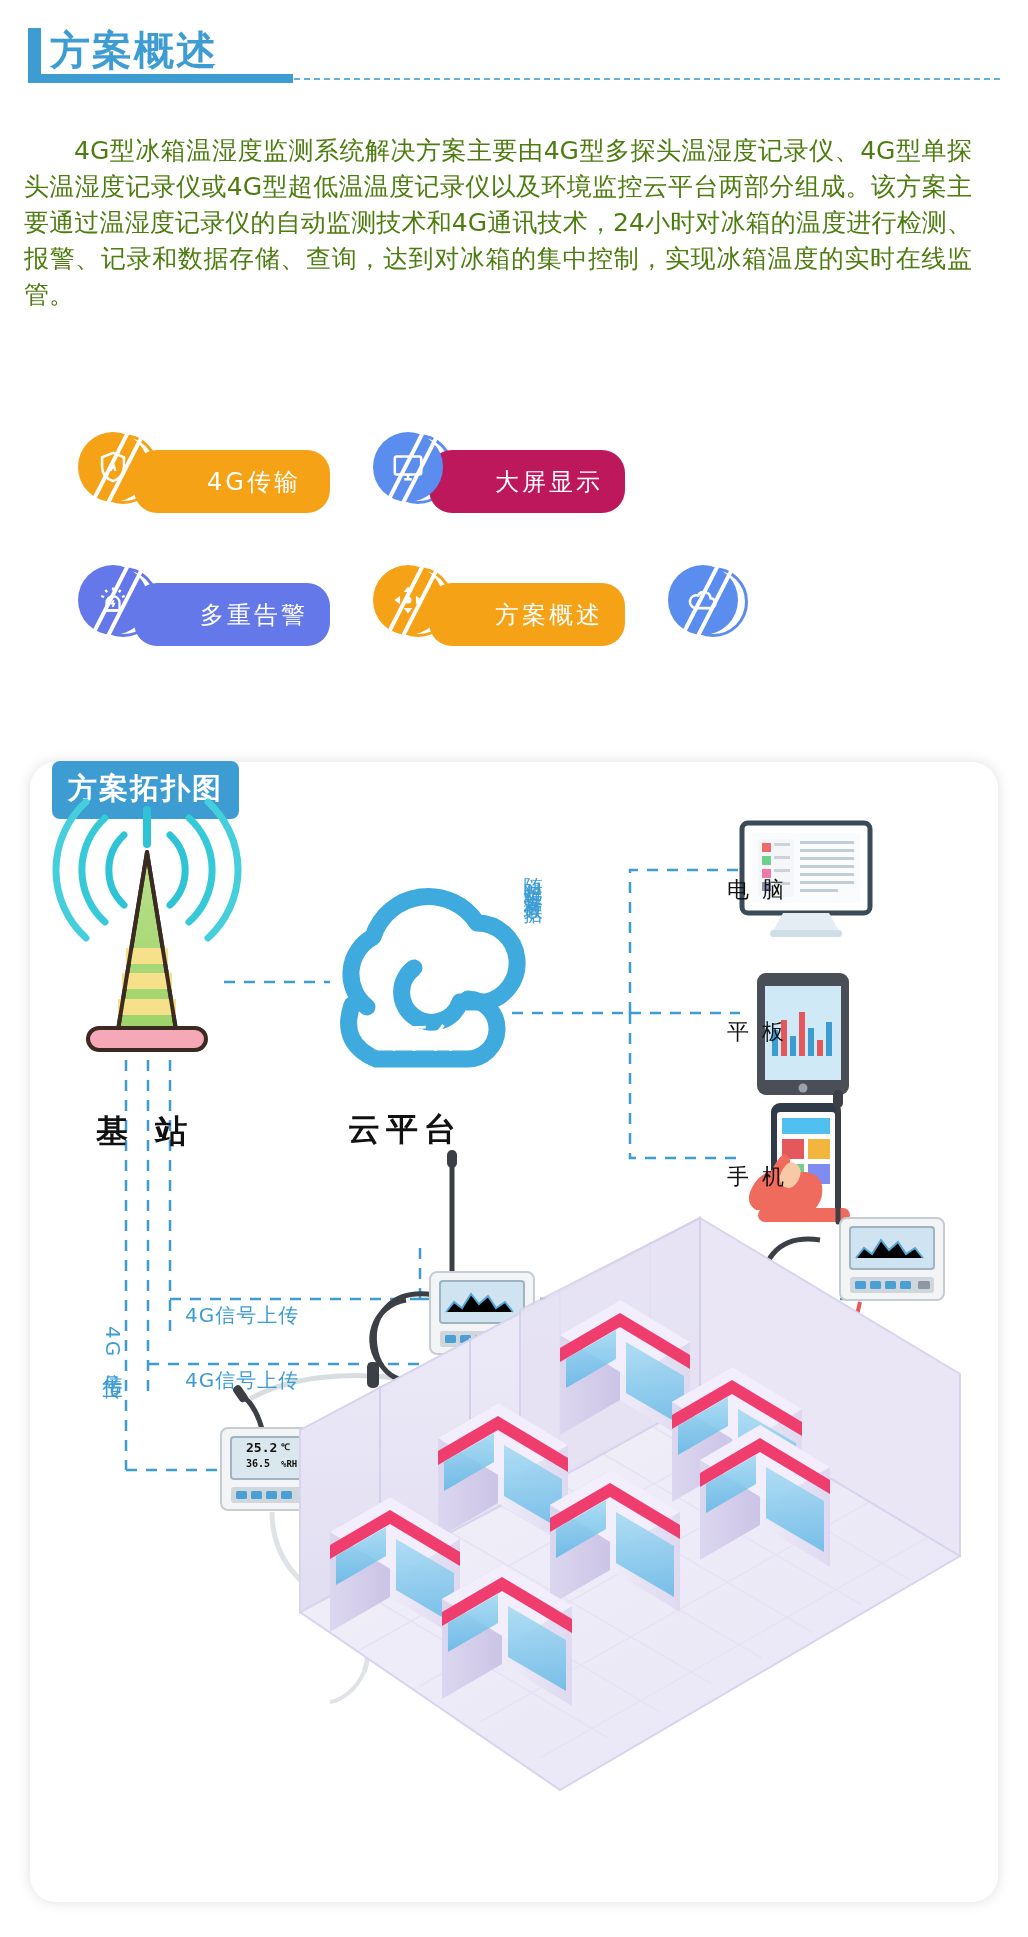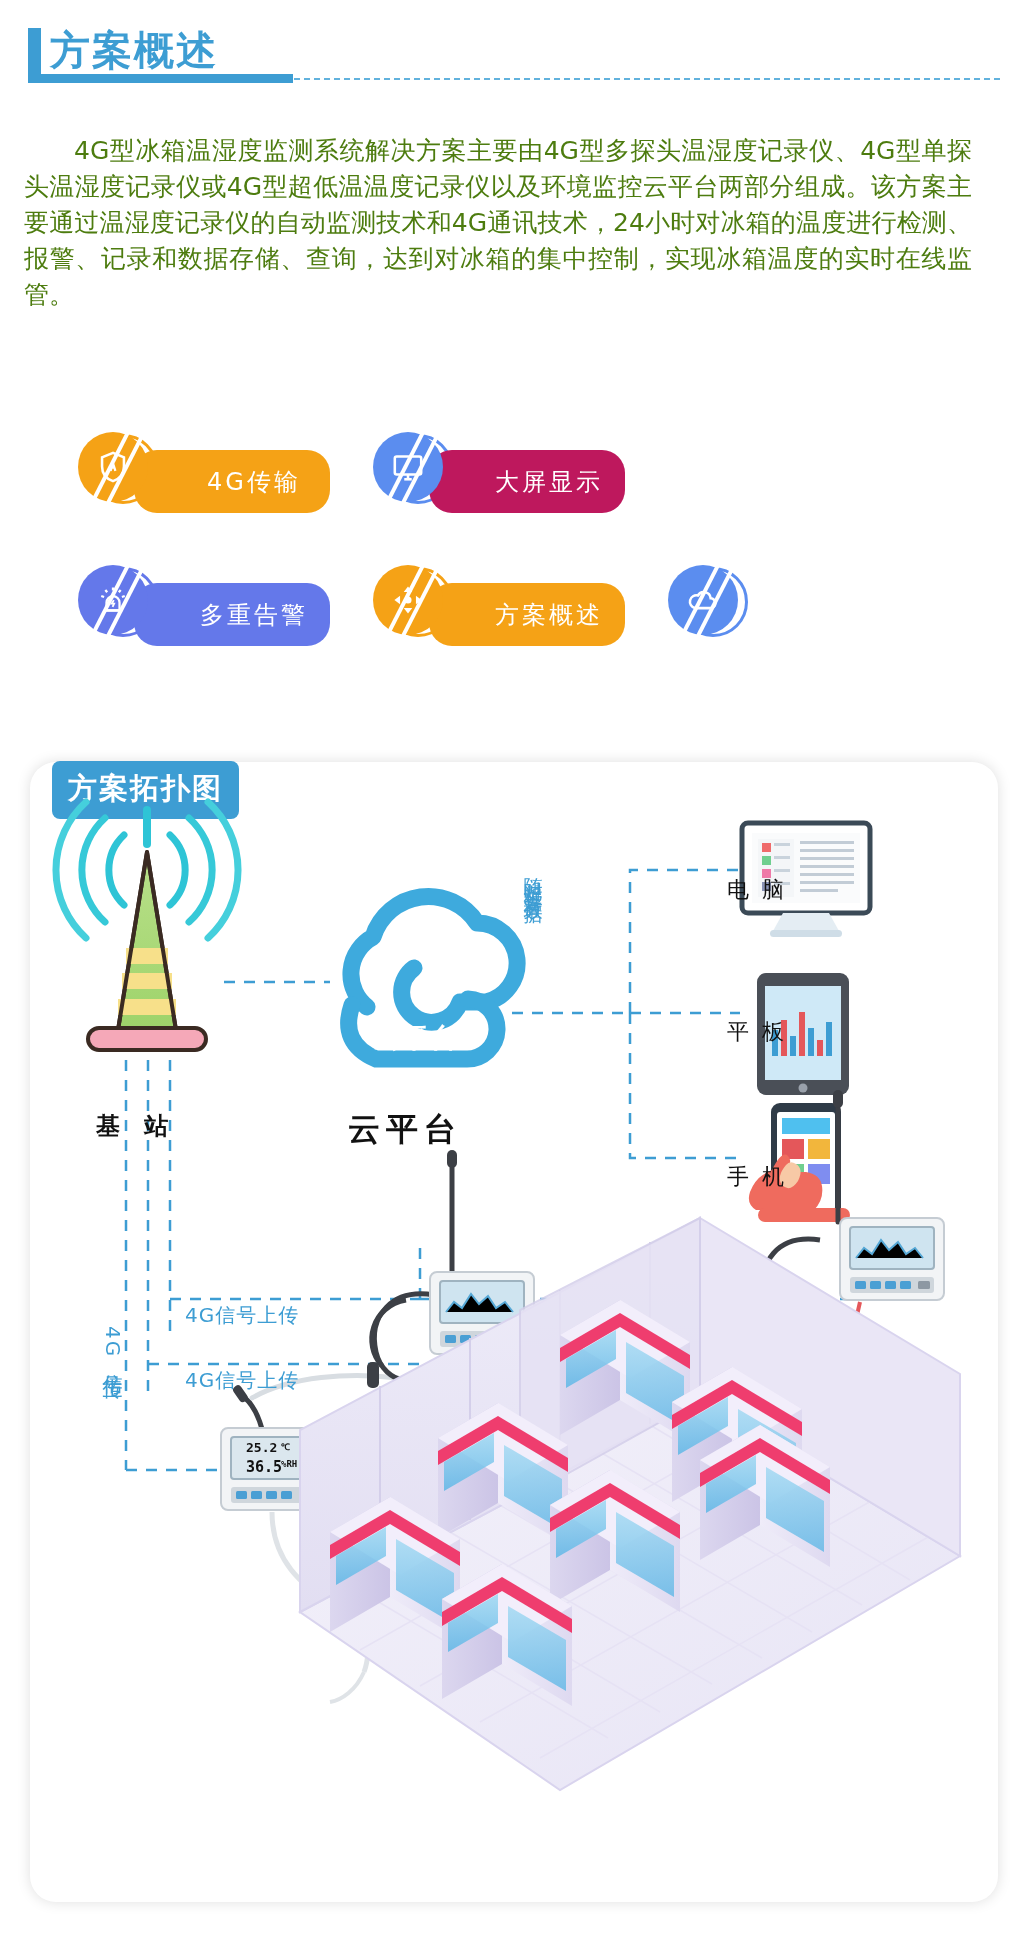--- a/index.html
+++ b/index.html
@@ -99,21 +99,21 @@
     padding:8px 16px 10px 16px; border-radius:8px;
     font-size:29px; font-weight:bold; letter-spacing:2px;
     font-family:"DejaVu Sans","Liberation Sans",sans-serif;
   }
 
   .topo-inner{ position:absolute; inset:0; }
 
   
   .bs-label{
     position:absolute; left:96px; top:1110px;
-    font-size:24px; font-weight:bold; letter-spacing:8px; color:#111;
+    font-size:32px; font-weight:bold; letter-spacing:8px; color:#111;
     font-family:"DejaVu Sans","Liberation Sans",sans-serif;
   }
   .cloud-label{
     position:absolute; left:348px; top:1108px;
     font-size:32px; font-weight:bold; letter-spacing:6px; color:#111;
     font-family:"DejaVu Sans","Liberation Sans",sans-serif;
   }
   .cloud-inner-label{
     position:absolute; left:372px; top:1020px;
     font-size:27px; color:#ffffff; letter-spacing:2px; font-weight:bold;
@@ -613,16 +613,16 @@
   <div class="dev-label" style="left:727px; top:1162px;">手 机</div>
 
   <div class="vert-label" style="left:521px; top:862px; height:310px;">随时远程查看数据</div>
 
   <div class="sig-label" style="left:185px; top:1278px;">4G信号上传</div>
   <div class="sig-label" style="left:185px; top:1343px;">4G信号上传</div>
   <div class="sig-label vert" style="left:100px; top:1302px; height:135px;">4G信号上传</div>
 
   <div class="lcd-t" style="left:246px; top:1440px; font-size:13px;">25.2</div>
   <div class="lcd-t" style="left:281px; top:1440px;">℃</div>
-  <div class="lcd-t" style="left:246px; top:1458px; font-size:15px;">36.5</div>
+  <div class="lcd-t" style="left:246px; top:1458px; font-size:10px;">36.5</div>
   <div class="lcd-t" style="left:281px; top:1459px;">%RH</div>
 
 </div>
 
 </body></html>

